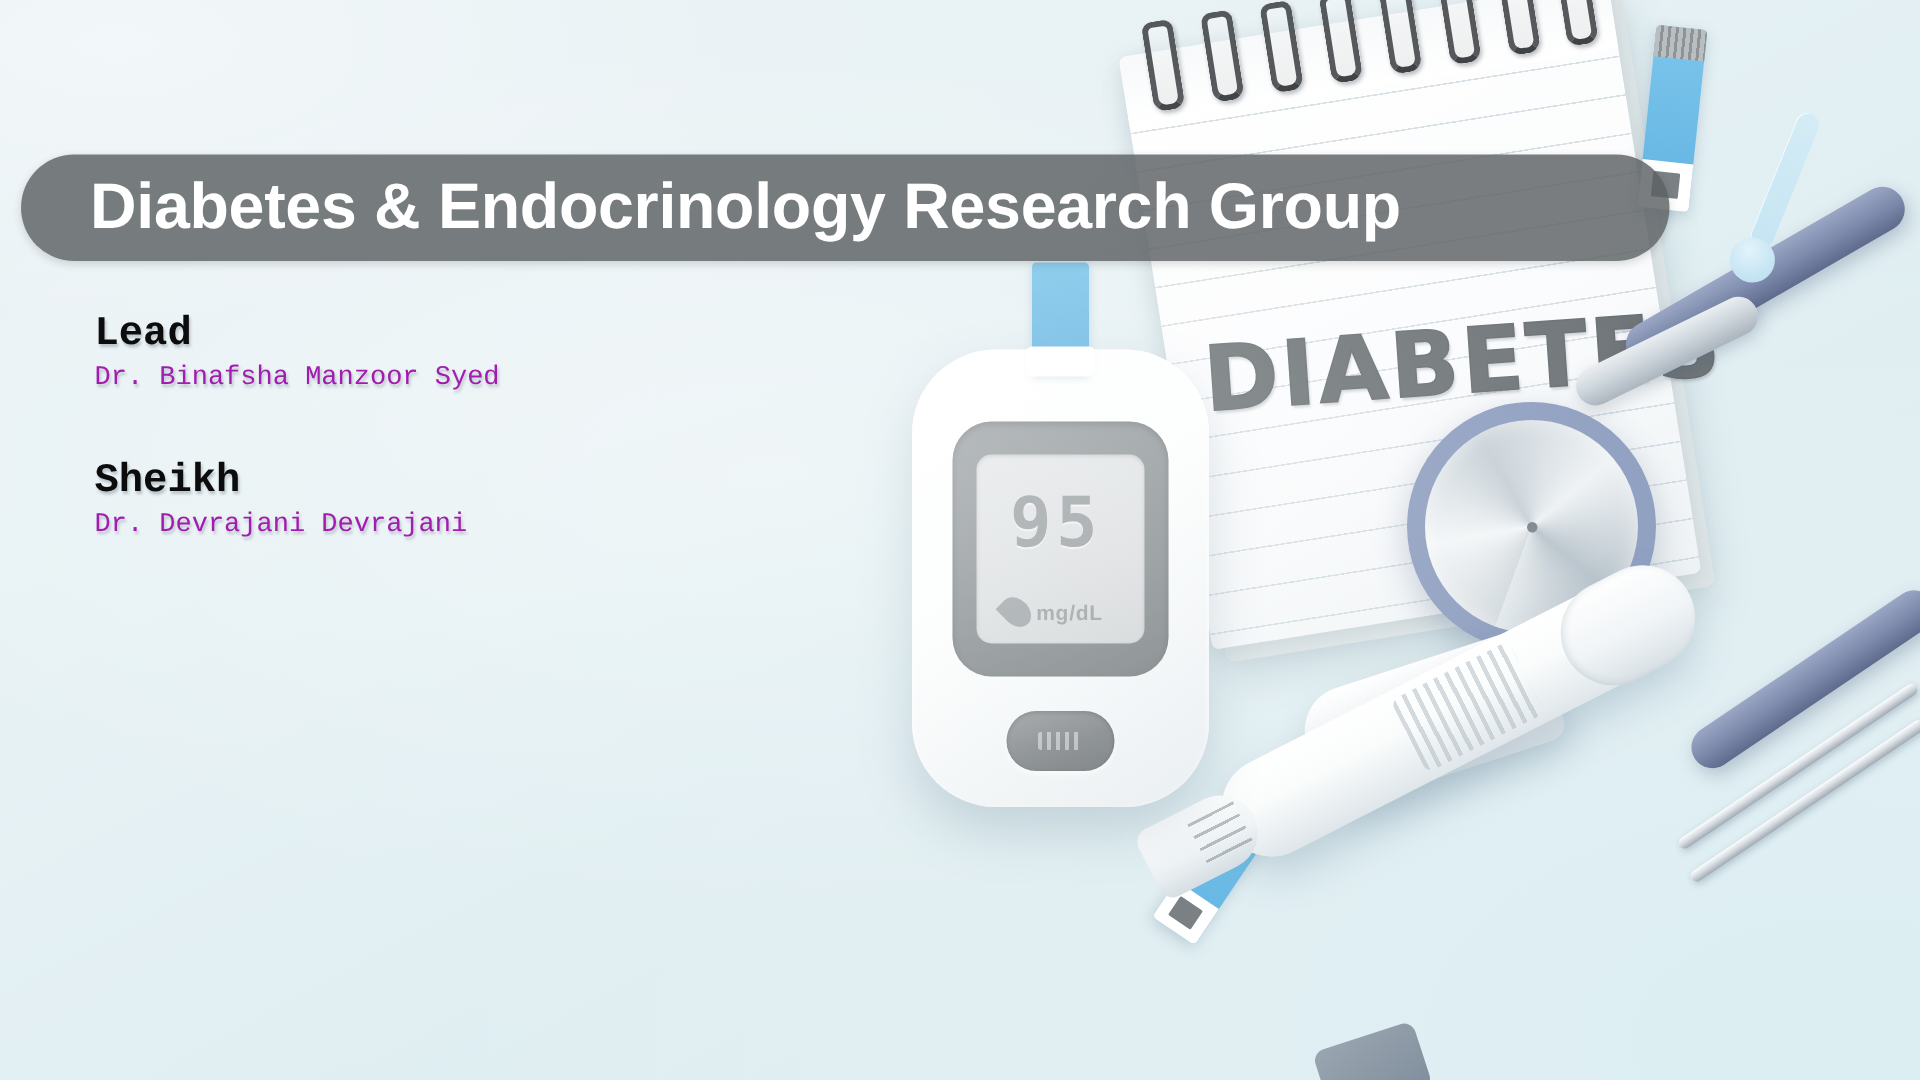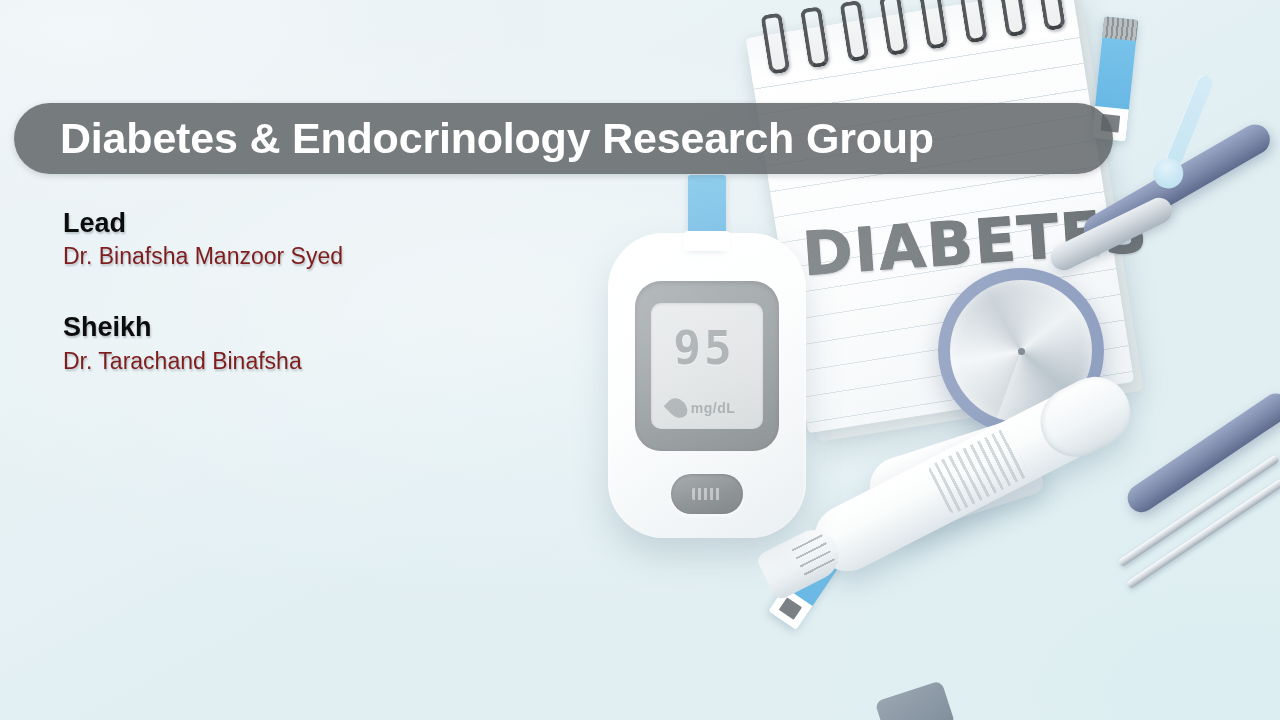--- a/index.html
+++ b/index.html
@@ -339,32 +339,33 @@
     letter-spacing: -0.2px;
     white-space: nowrap;
     line-height: 1;
   }
 
   
   .text-block {
     position: absolute;
     left: 63px; top: 206px;
     width: 520px;
+    font-family: Liberation Mono, monospace;
   }
   .role-heading {
     font-size: 27px;
     font-weight: 700;
     color: #0c0c0c;
     line-height: 1.3;
     text-shadow: 1px 2px 2px rgba(120,135,145,.45);
   }
   .person-name {
-    font-size: 23px;
+    font-size: 18px;
     font-weight: 400;
-    color: #7f1d1d;
+    color: #a21caf;
     line-height: 1.32;
     text-shadow: 1px 2px 2px rgba(120,135,145,.45);
   }
   .group-gap { height: 39px; }
 </style>
 </head>
 <body>
 
 <div id="slide">
 
@@ -439,16 +440,16 @@
     <div class="banner-title">Diabetes &amp; Endocrinology Research Group</div>
   </div>
 
   <div class="text-block">
     <div class="role-heading">Lead</div>
     <div class="person-name">Dr. Binafsha Manzoor Syed</div>
 
     <div class="group-gap"></div>
 
     <div class="role-heading">Sheikh</div>
-    <div class="person-name">Dr. Tarachand Binafsha</div>
+    <div class="person-name">Dr. Devrajani Devrajani</div>
   </div>
 
 </div>
 
 </body></html>

